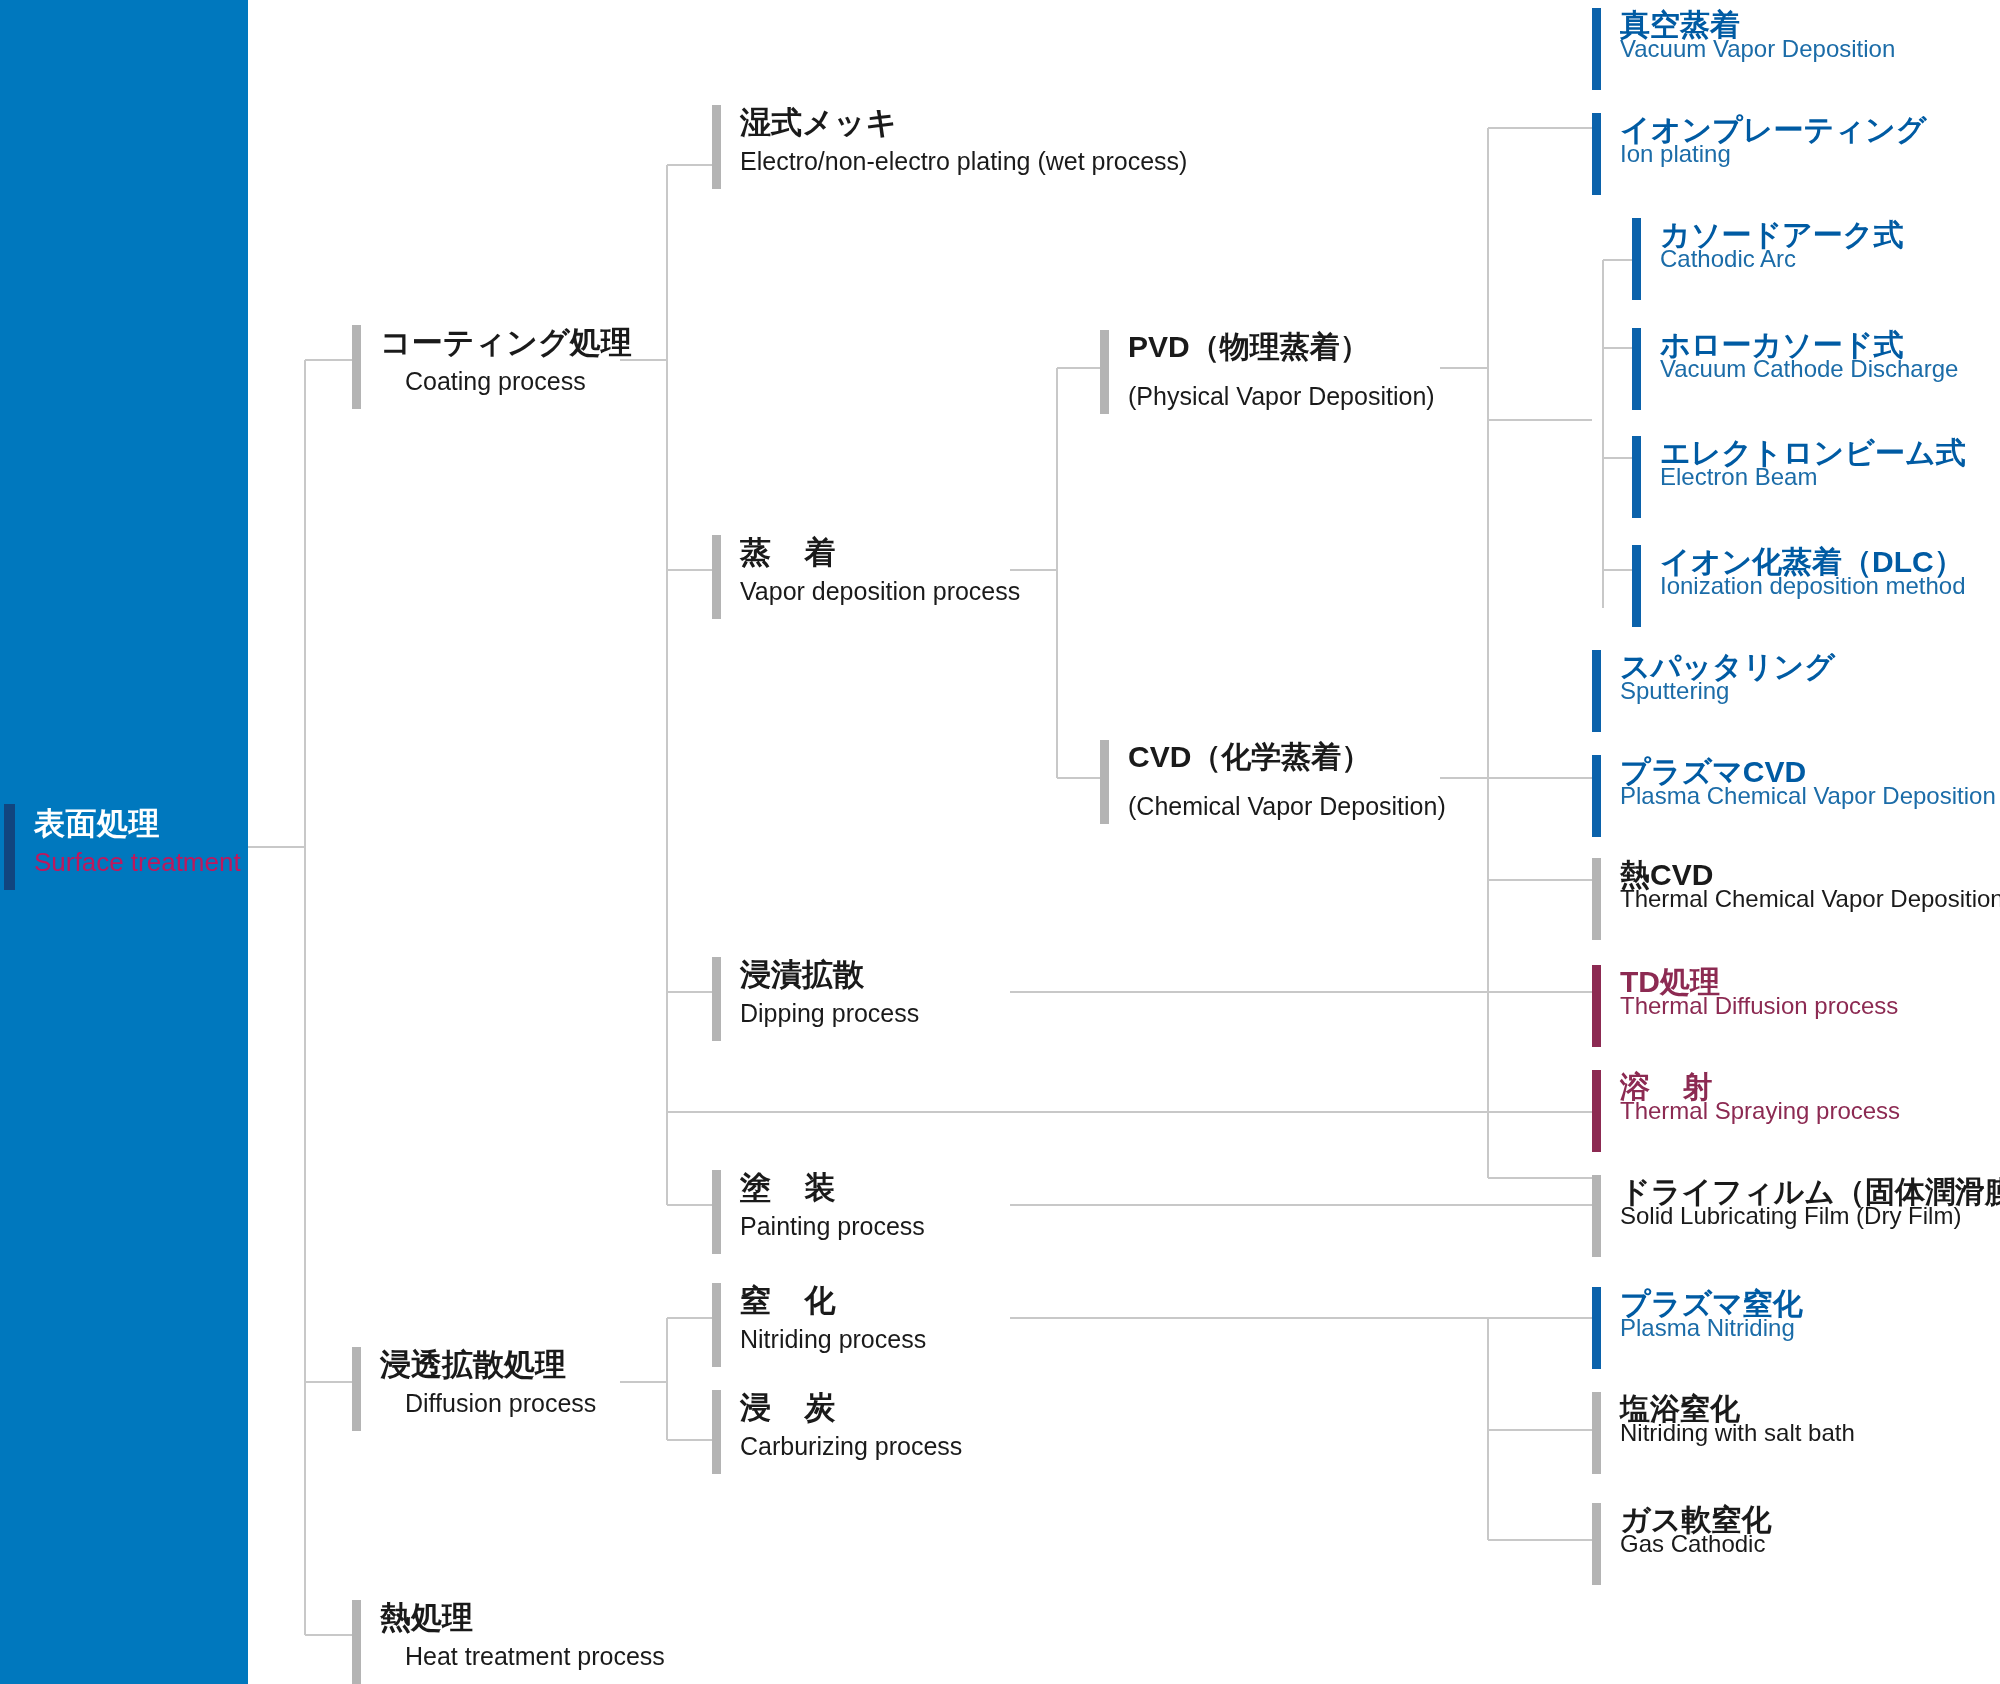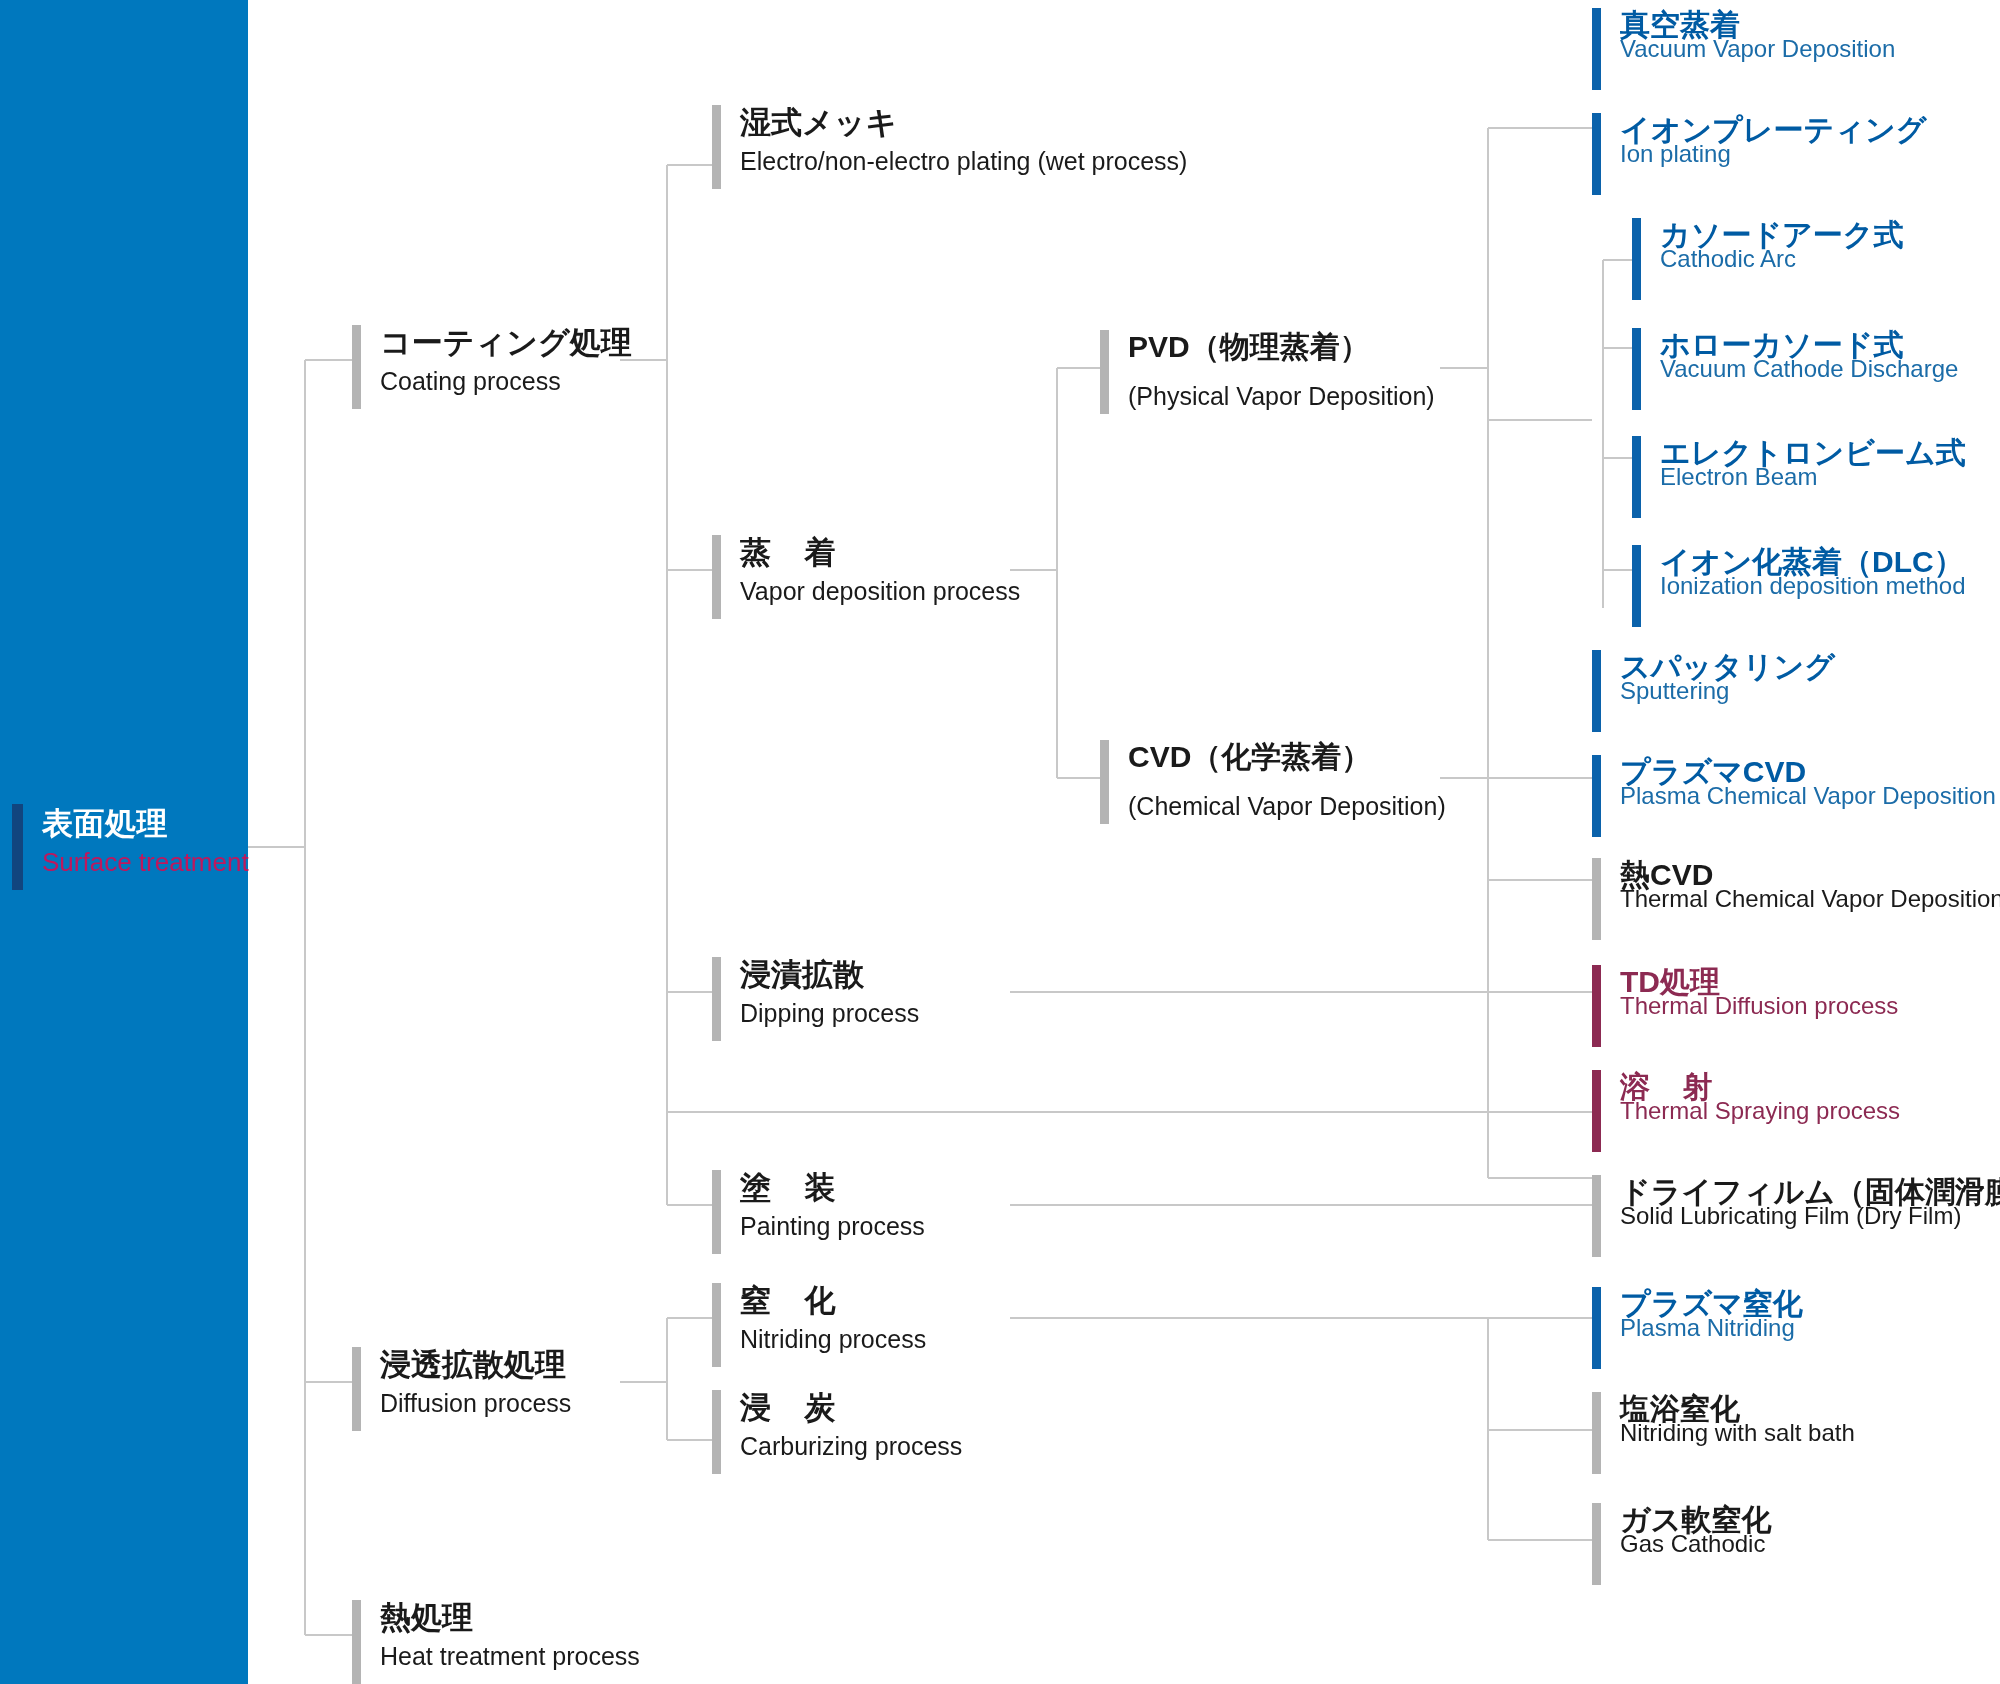--- a/index.html
+++ b/index.html
@@ -10,21 +10,21 @@
     overflow:hidden;
   }
   #stage{position:relative;width:2000px;height:1684px;overflow:hidden;}
 
   
   #bluepanel{
     position:absolute;left:0;top:0;width:248px;height:1684px;
     background:#0078be;
   }
   #rootnode{
-    position:absolute;left:12px;top:804px;width:248px;height:86px;
+    position:absolute;left:4px;top:804px;width:248px;height:86px;
   }
   #rootnode .rbar{
     position:absolute;left:0;top:0;width:11px;height:86px;background:#11457f;
   }
   #rootnode .rjp{
     position:absolute;left:30px;top:0px;
     font-size:31px;font-weight:700;color:#ffffff;line-height:40px;
     letter-spacing:0.5px;white-space:nowrap;
   }
   #rootnode .ren{
@@ -43,21 +43,21 @@
     position:absolute;left:28px;top:0;
     font-weight:700;line-height:1.0;white-space:nowrap;
   }
   .node .en{
     position:absolute;left:28px;
     font-weight:400;line-height:1.0;white-space:nowrap;
   }
 
   
   .lvl1 .jp{font-size:31px;top:2px;}
-  .lvl1 .en{font-size:25px;top:44px;}
+  .lvl1 .en{font-size:25px;top:44px;margin-left:25px;}
   .lvl1 .bar{height:84px;}
 
   .lvl2 .jp{font-size:31px;top:2px;}
   .lvl2 .en{font-size:25px;top:44px;}
   .lvl2 .bar{height:84px;}
 
   .lvl3 .jp{font-size:30px;top:2px;}
   .lvl3 .en{font-size:25px;top:44px;margin-top:10px;}
   .lvl3 .bar{height:84px;}
 

